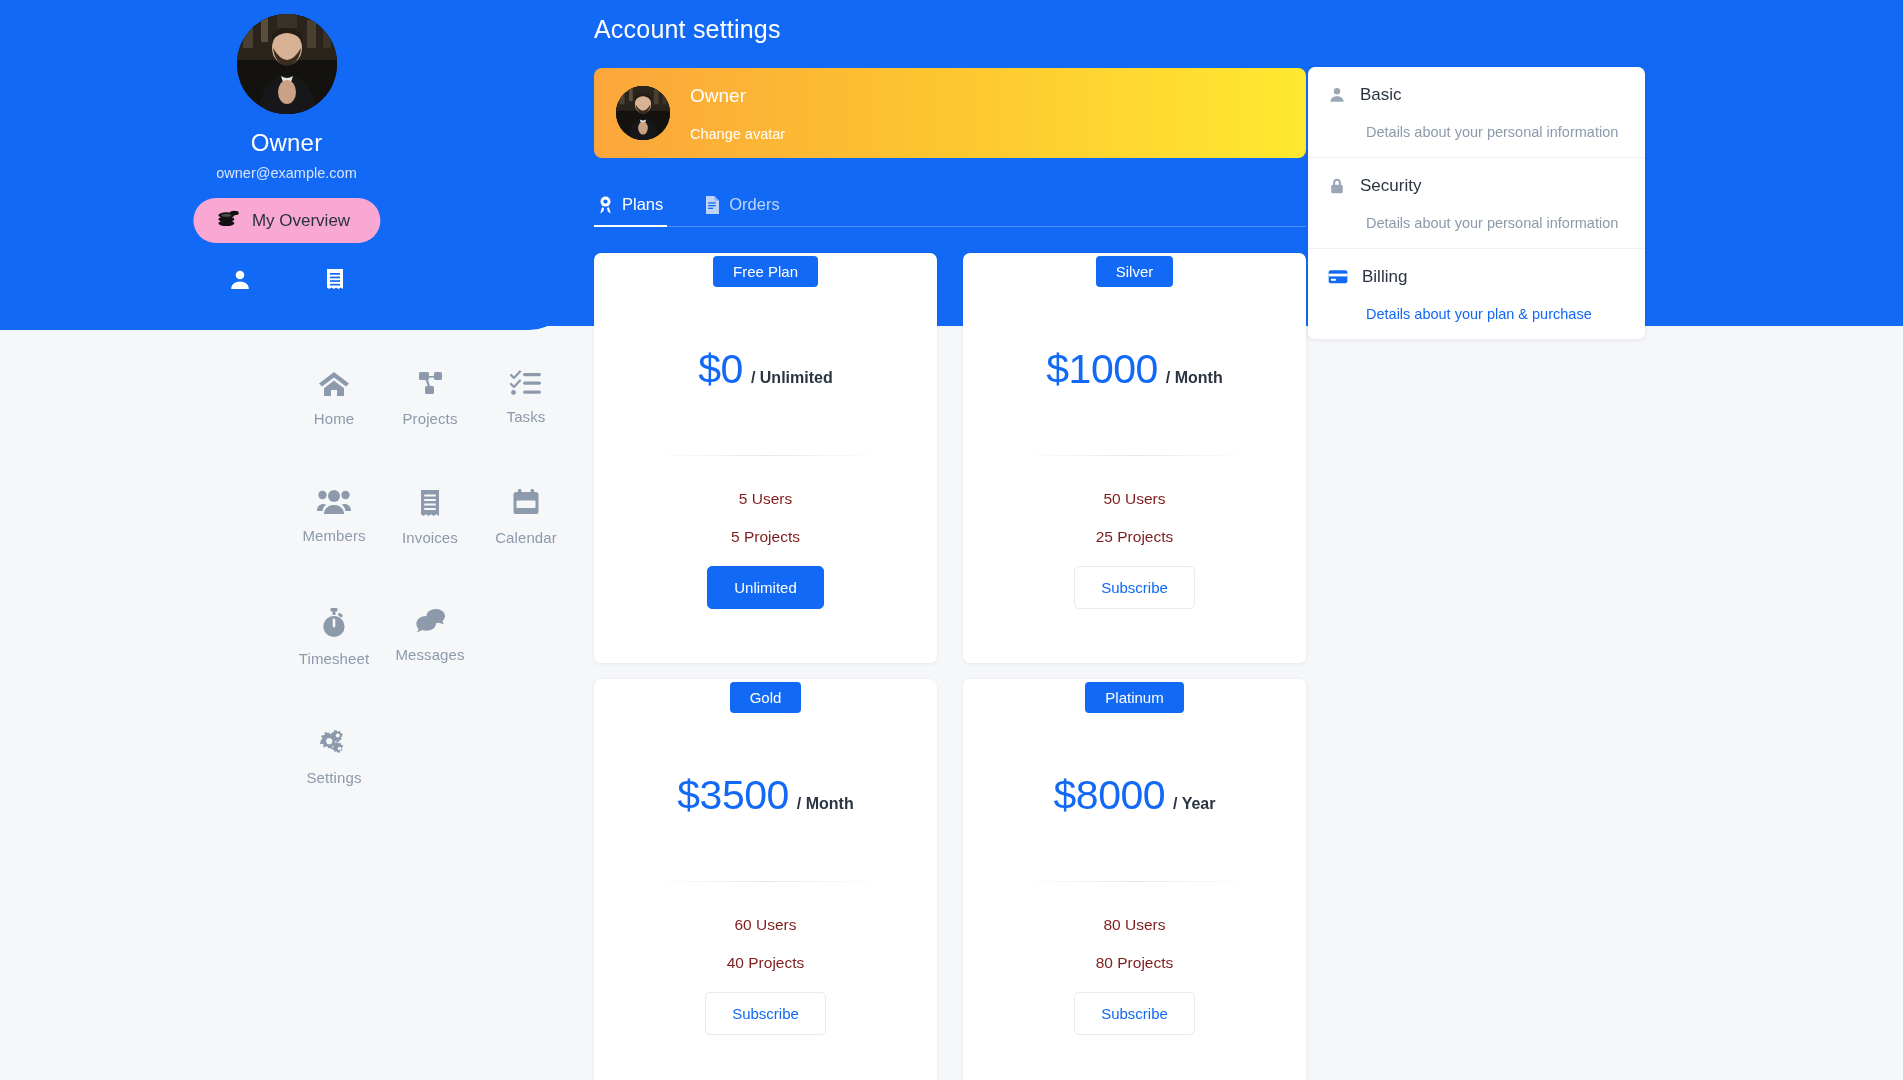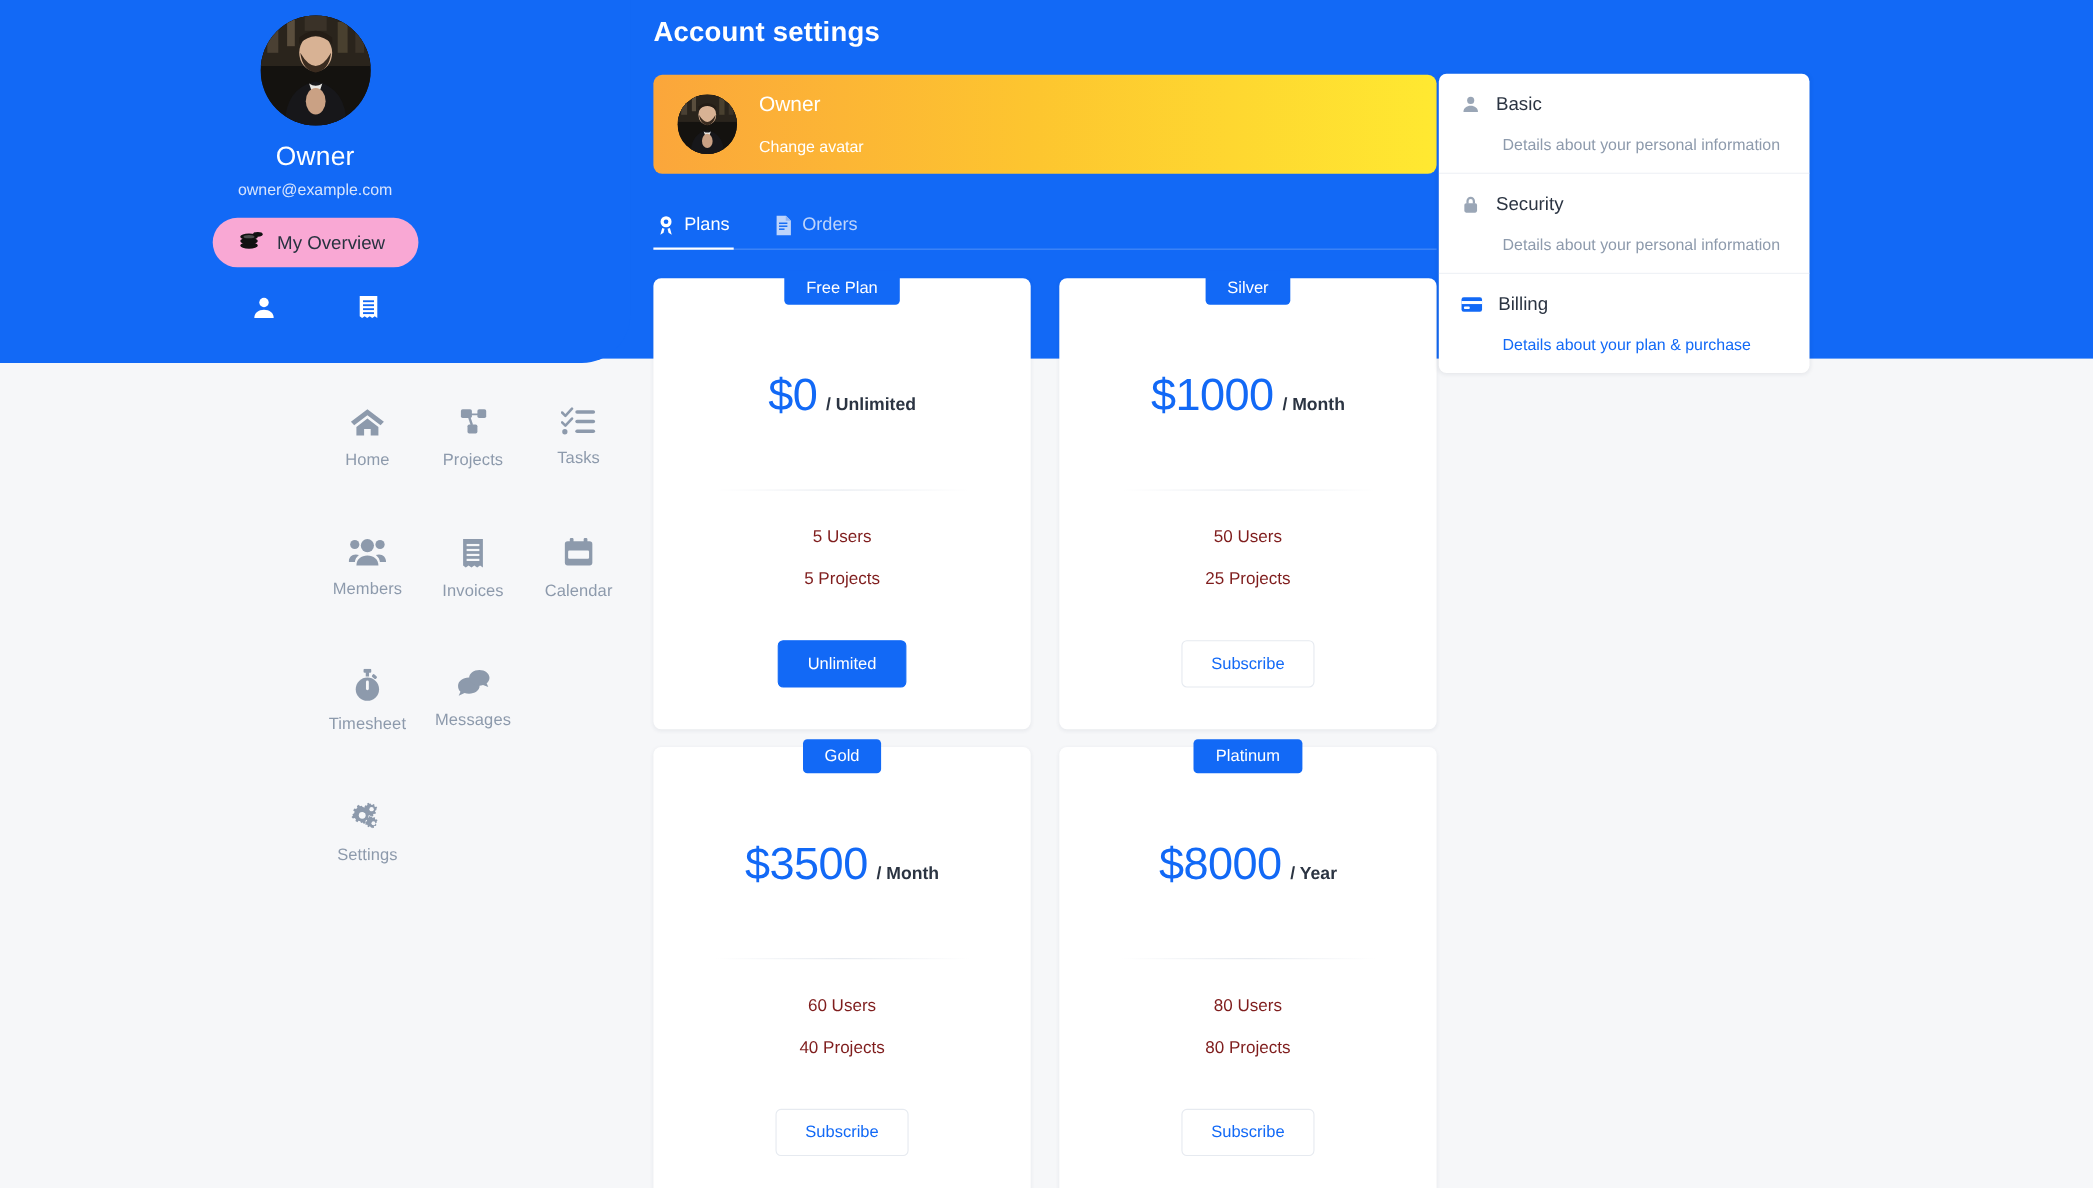--- a/index.html
+++ b/index.html
@@ -124,21 +124,21 @@
   .main {
     position: absolute;
     left: 594px;
     top: 0;
     width: 712px;
     z-index: 4;
   }
   .page-title {
     color: #ffffff;
     font-size: 25px;
-    font-weight: 700;
+    font-weight: 400;
     padding: 15px 0 0 0;
     letter-spacing: .2px;
   }
 
   .owner-banner {
     margin-top: 24px;
     height: 90px;
     border-radius: 8px;
     background: linear-gradient(90deg, #fba63b 0%, #fdc52f 48%, #ffe931 100%);
     display: flex;
@@ -208,21 +208,21 @@
     align-items: center;
     min-height: 410px;
     position: relative;
   }
   .plan-badge {
     background: #1269f6;
     color: #ffffff;
     font-size: 15px;
     padding: 7px 20px;
     border-radius: 4px;
-    margin-top: 4px;
+    margin-top: 14px;
     transform: translateY(-11px);
     white-space: nowrap;
   }
   .plan-price {
     margin-top: 48px;
     display: flex;
     align-items: baseline;
     justify-content: center;
     gap: 8px;
   }
@@ -248,21 +248,21 @@
     display: flex;
     flex-direction: column;
     align-items: center;
     gap: 20px;
   }
   .plan-features div {
     color: #7f1d1d;
     font-size: 15.5px;
   }
   .plan-action {
-    margin-top: 46px;
+    margin-top: 20px;
     font-family: "Liberation Sans", sans-serif;
     font-size: 15px;
     padding: 12px 26px;
     border-radius: 5px;
     cursor: pointer;
   }
   .plan-action.filled {
     background: #1269f6;
     color: #ffffff;
     border: 1px solid #1269f6;

